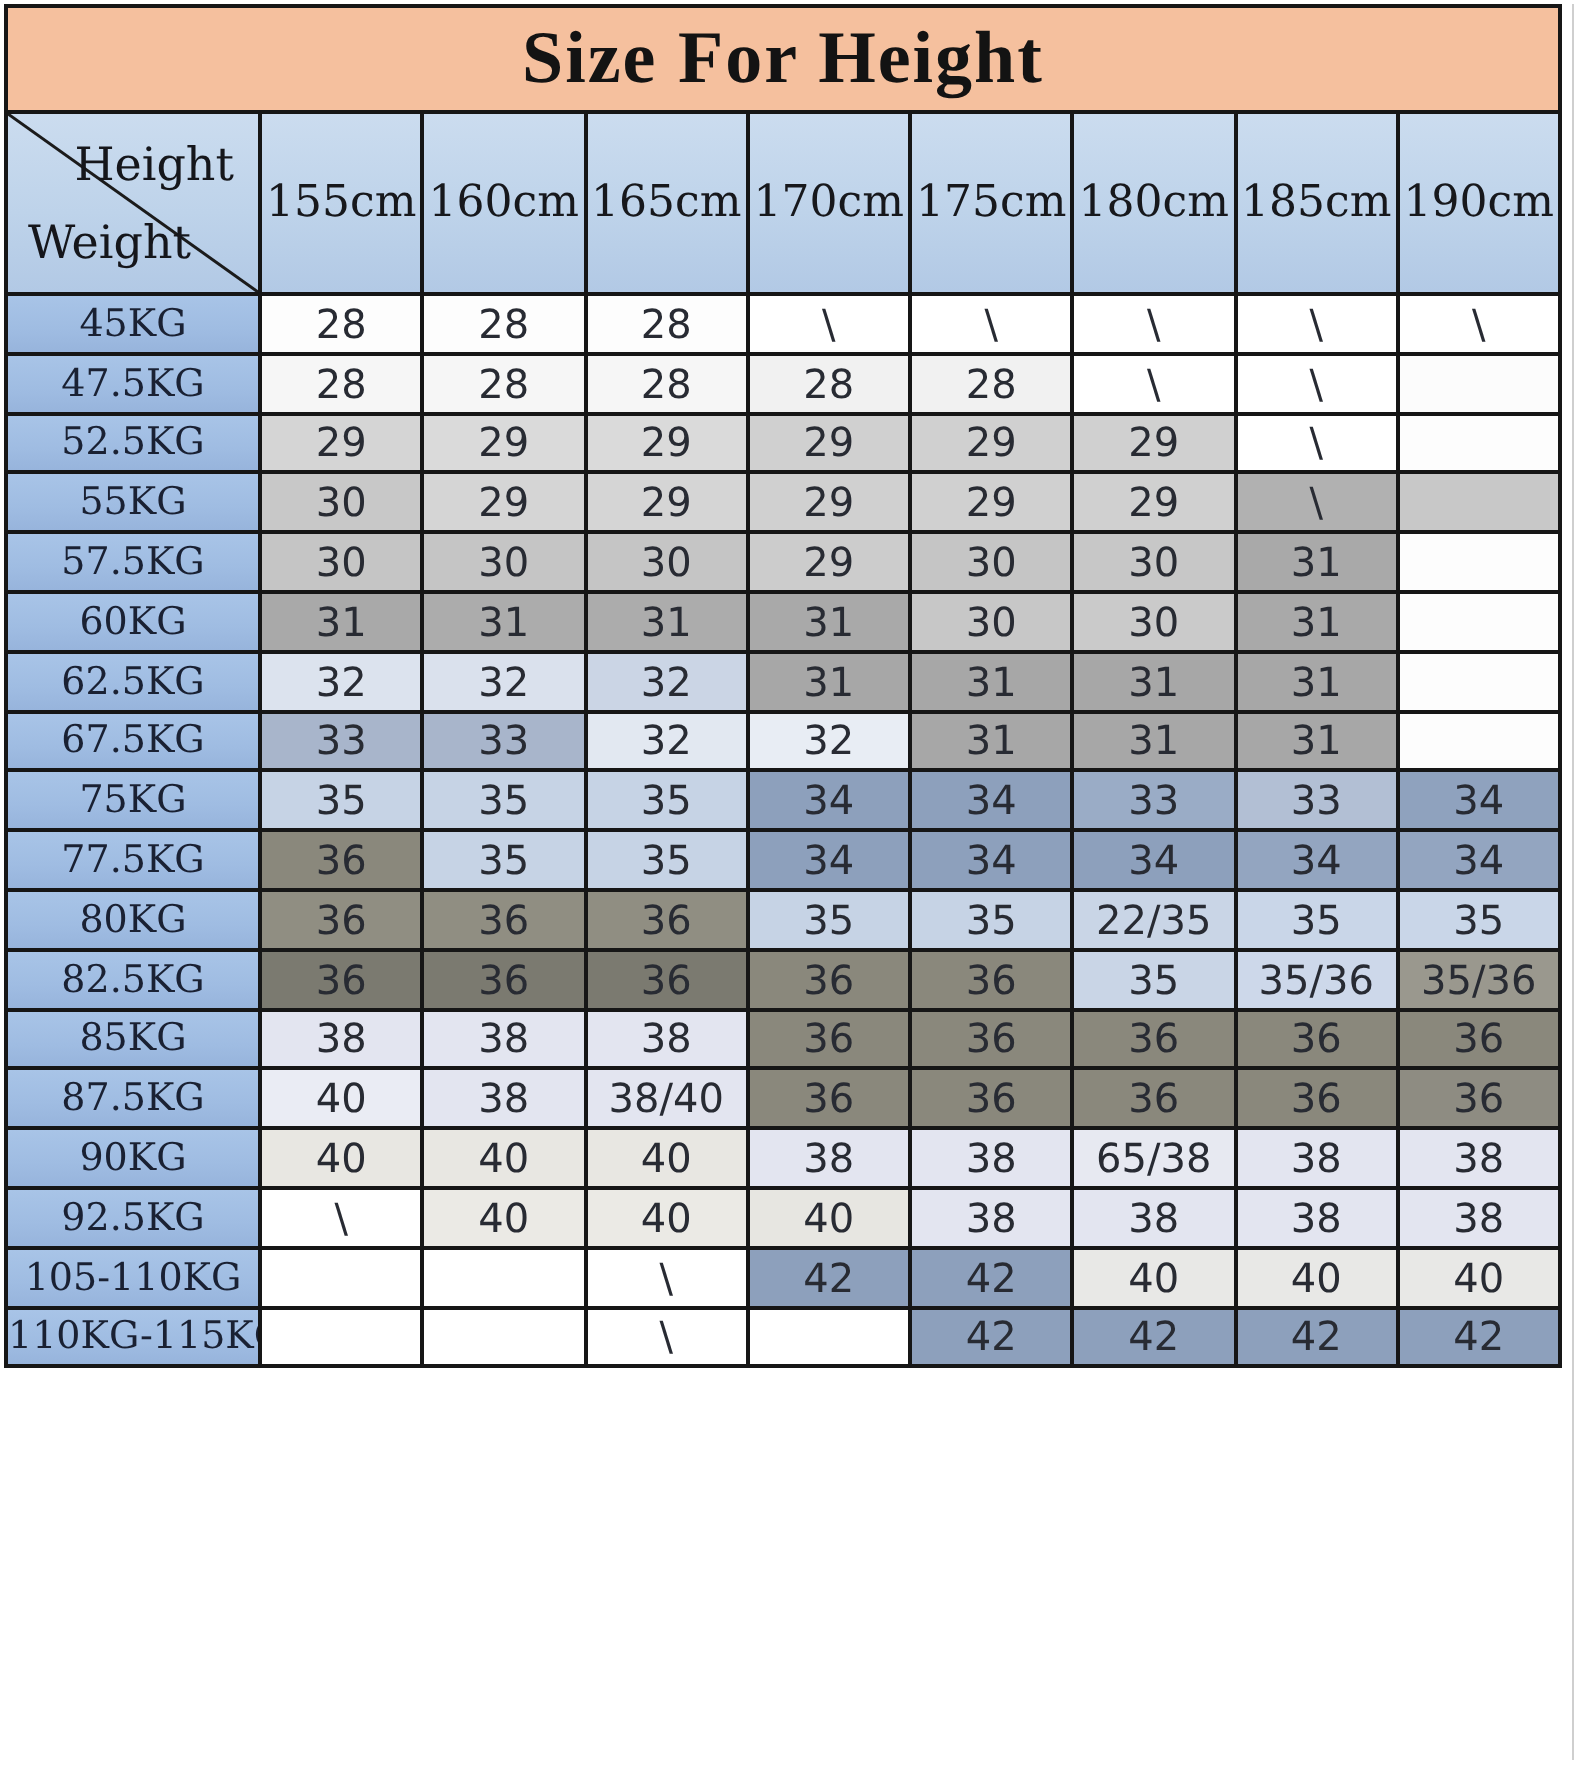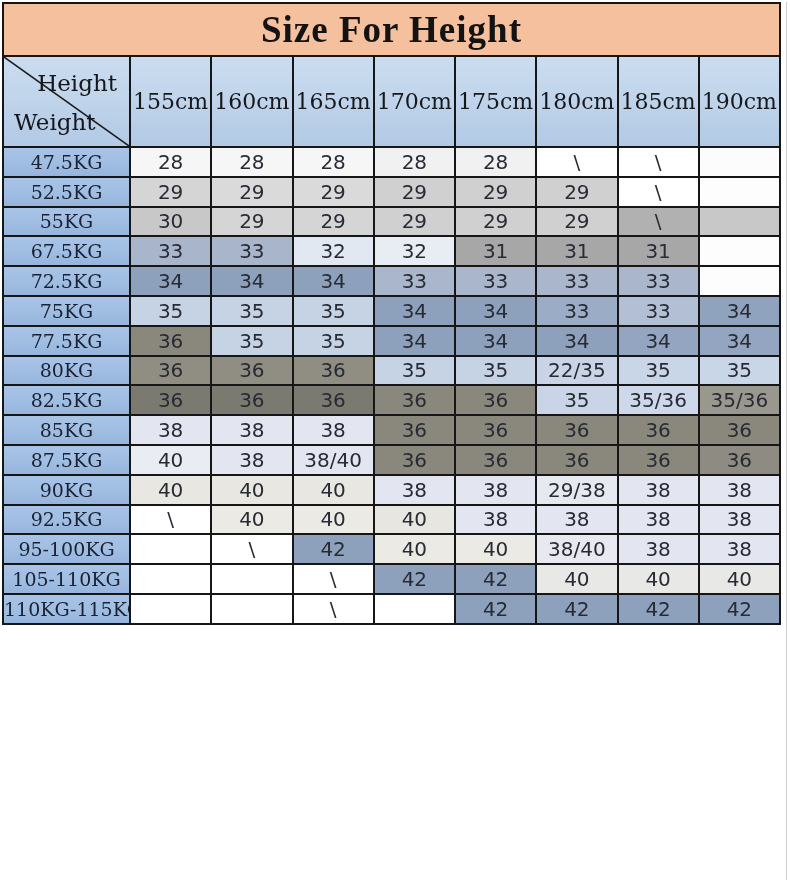--- a/index.html
+++ b/index.html
@@ -80,20 +80,31 @@
           <th>165cm</th>
           <th>170cm</th>
           <th>175cm</th>
           <th>180cm</th>
           <th>185cm</th>
           <th>190cm</th>
         </tr>
     </thead>
     <tbody id="table-body">
         <tr>
+          <td class="weight-cell">45KG</td>
+          <td class="value-cell" style="background: rgb(253, 253, 253);">28</td>
+          <td class="value-cell" style="background: rgb(253, 253, 253);">28</td>
+          <td class="value-cell" style="background: rgb(253, 253, 253);">28</td>
+          <td class="value-cell" style="background: rgb(255, 255, 255);">\</td>
+          <td class="value-cell" style="background: rgb(255, 255, 255);">\</td>
+          <td class="value-cell" style="background: rgb(255, 255, 255);">\</td>
+          <td class="value-cell" style="background: rgb(255, 255, 255);">\</td>
+          <td class="value-cell" style="background: rgb(255, 255, 255);">\</td>
+        </tr>
+        <tr>
           <td class="weight-cell">47.5KG</td>
           <td class="value-cell" style="background: rgb(246, 246, 246);">28</td>
           <td class="value-cell" style="background: rgb(246, 246, 246);">28</td>
           <td class="value-cell" style="background: rgb(246, 246, 246);">28</td>
           <td class="value-cell" style="background: rgb(241, 241, 241);">28</td>
           <td class="value-cell" style="background: rgb(241, 241, 241);">28</td>
           <td class="value-cell" style="background: rgb(255, 255, 255);">\</td>
           <td class="value-cell" style="background: rgb(255, 255, 255);">\</td>
           <td class="value-cell" style="background: rgb(252, 252, 252);"></td>
         </tr>
@@ -113,42 +124,64 @@
           <td class="value-cell" style="background: rgb(200, 200, 200);">30</td>
           <td class="value-cell" style="background: rgb(213, 213, 213);">29</td>
           <td class="value-cell" style="background: rgb(213, 213, 213);">29</td>
           <td class="value-cell" style="background: rgb(208, 208, 208);">29</td>
           <td class="value-cell" style="background: rgb(208, 208, 208);">29</td>
           <td class="value-cell" style="background: rgb(208, 208, 208);">29</td>
           <td class="value-cell" style="background: rgb(177, 177, 177);">\</td>
           <td class="value-cell" style="background: rgb(200, 200, 200);"></td>
         </tr>
         <tr>
+          <td class="weight-cell">57.5KG</td>
+          <td class="value-cell" style="background: rgb(197, 197, 197);">30</td>
+          <td class="value-cell" style="background: rgb(197, 197, 197);">30</td>
+          <td class="value-cell" style="background: rgb(197, 197, 197);">30</td>
+          <td class="value-cell" style="background: rgb(204, 204, 204);">29</td>
+          <td class="value-cell" style="background: rgb(197, 197, 197);">30</td>
+          <td class="value-cell" style="background: rgb(199, 199, 199);">30</td>
+          <td class="value-cell" style="background: rgb(169, 169, 169);">31</td>
+          <td class="value-cell" style="background: rgb(253, 253, 253);"></td>
+        </tr>
+        <tr>
+          <td class="weight-cell">60KG</td>
+          <td class="value-cell" style="background: rgb(169, 169, 169);">31</td>
+          <td class="value-cell" style="background: rgb(172, 172, 172);">31</td>
+          <td class="value-cell" style="background: rgb(172, 172, 172);">31</td>
+          <td class="value-cell" style="background: rgb(169, 169, 169);">31</td>
+          <td class="value-cell" style="background: rgb(199, 199, 199);">30</td>
+          <td class="value-cell" style="background: rgb(202, 202, 202);">30</td>
+          <td class="value-cell" style="background: rgb(169, 169, 169);">31</td>
+          <td class="value-cell" style="background: rgb(253, 253, 253);"></td>
+        </tr>
+        <tr>
+          <td class="weight-cell">62.5KG</td>
+          <td class="value-cell" style="background: rgb(220, 227, 238);">32</td>
+          <td class="value-cell" style="background: rgb(218, 225, 237);">32</td>
+          <td class="value-cell" style="background: rgb(203, 213, 229);">32</td>
+          <td class="value-cell" style="background: rgb(167, 167, 167);">31</td>
+          <td class="value-cell" style="background: rgb(167, 167, 167);">31</td>
+          <td class="value-cell" style="background: rgb(167, 167, 167);">31</td>
+          <td class="value-cell" style="background: rgb(167, 167, 167);">31</td>
+          <td class="value-cell" style="background: rgb(253, 253, 253);"></td>
+        </tr>
+        <tr>
           <td class="weight-cell">67.5KG</td>
           <td class="value-cell" style="background: rgb(168, 181, 203);">33</td>
           <td class="value-cell" style="background: rgb(168, 181, 203);">33</td>
           <td class="value-cell" style="background: rgb(226, 232, 241);">32</td>
           <td class="value-cell" style="background: rgb(232, 237, 244);">32</td>
           <td class="value-cell" style="background: rgb(167, 167, 167);">31</td>
           <td class="value-cell" style="background: rgb(167, 167, 167);">31</td>
           <td class="value-cell" style="background: rgb(167, 167, 167);">31</td>
           <td class="value-cell" style="background: rgb(253, 253, 253);"></td>
         </tr>
         <tr>
-          <td class="weight-cell">72.5KG</td>
-          <td class="value-cell" style="background: rgb(141, 160, 188);">34</td>
-          <td class="value-cell" style="background: rgb(141, 160, 188);">34</td>
-          <td class="value-cell" style="background: rgb(141, 160, 188);">34</td>
-          <td class="value-cell" style="background: rgb(169, 182, 203);">33</td>
-          <td class="value-cell" style="background: rgb(169, 182, 203);">33</td>
-          <td class="value-cell" style="background: rgb(169, 182, 203);">33</td>
-          <td class="value-cell" style="background: rgb(169, 182, 203);">33</td>
-          <td class="value-cell" style="background: rgb(253, 253, 253);"></td>
-        </tr>
-        <tr>
           <td class="weight-cell">75KG</td>
           <td class="value-cell" style="background: rgb(198, 211, 229);">35</td>
           <td class="value-cell" style="background: rgb(198, 211, 229);">35</td>
           <td class="value-cell" style="background: rgb(198, 211, 229);">35</td>
           <td class="value-cell" style="background: rgb(141, 160, 188);">34</td>
           <td class="value-cell" style="background: rgb(141, 160, 188);">34</td>
           <td class="value-cell" style="background: rgb(154, 172, 198);">33</td>
           <td class="value-cell" style="background: rgb(178, 191, 212);">33</td>
           <td class="value-cell" style="background: rgb(143, 162, 190);">34</td>
         </tr>
@@ -207,43 +240,32 @@
           <td class="value-cell" style="background: rgb(138, 136, 124);">36</td>
           <td class="value-cell" style="background: rgb(142, 140, 130);">36</td>
         </tr>
         <tr>
           <td class="weight-cell">90KG</td>
           <td class="value-cell" style="background: rgb(232, 231, 226);">40</td>
           <td class="value-cell" style="background: rgb(232, 231, 226);">40</td>
           <td class="value-cell" style="background: rgb(232, 231, 226);">40</td>
           <td class="value-cell" style="background: rgb(227, 229, 240);">38</td>
           <td class="value-cell" style="background: rgb(227, 229, 240);">38</td>
-          <td class="value-cell" style="background: rgb(231, 233, 241);">29/38</td>
+          <td class="value-cell" style="background: rgb(231, 233, 241);">65/38</td>
           <td class="value-cell" style="background: rgb(227, 229, 240);">38</td>
           <td class="value-cell" style="background: rgb(227, 229, 240);">38</td>
         </tr>
         <tr>
           <td class="weight-cell">92.5KG</td>
           <td class="value-cell" style="background: rgb(255, 255, 255);">\</td>
           <td class="value-cell" style="background: rgb(235, 234, 229);">40</td>
           <td class="value-cell" style="background: rgb(235, 234, 229);">40</td>
           <td class="value-cell" style="background: rgb(231, 230, 225);">40</td>
           <td class="value-cell" style="background: rgb(227, 229, 240);">38</td>
           <td class="value-cell" style="background: rgb(227, 229, 240);">38</td>
-          <td class="value-cell" style="background: rgb(227, 229, 240);">38</td>
-          <td class="value-cell" style="background: rgb(227, 229, 240);">38</td>
-        </tr>
-        <tr>
-          <td class="weight-cell">95-100KG</td>
-          <td class="value-cell" style="background: rgb(255, 255, 255);"></td>
-          <td class="value-cell" style="background: rgb(255, 255, 255);">\</td>
-          <td class="value-cell" style="background: rgb(141, 160, 188);">42</td>
-          <td class="value-cell" style="background: rgb(235, 234, 229);">40</td>
-          <td class="value-cell" style="background: rgb(235, 234, 229);">40</td>
-          <td class="value-cell" style="background: rgb(231, 232, 240);">38/40</td>
           <td class="value-cell" style="background: rgb(227, 229, 240);">38</td>
           <td class="value-cell" style="background: rgb(227, 229, 240);">38</td>
         </tr>
         <tr>
           <td class="weight-cell">105-110KG</td>
           <td class="value-cell" style="background: rgb(255, 255, 255);"></td>
           <td class="value-cell" style="background: rgb(255, 255, 255);"></td>
           <td class="value-cell" style="background: rgb(255, 255, 255);">\</td>
           <td class="value-cell" style="background: rgb(141, 160, 188);">42</td>
           <td class="value-cell" style="background: rgb(141, 160, 188);">42</td>

